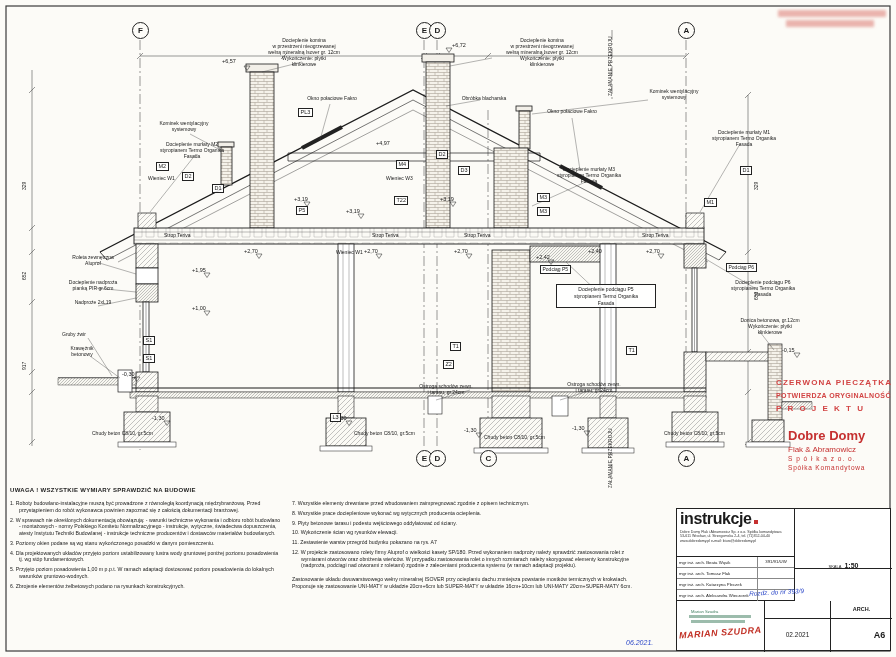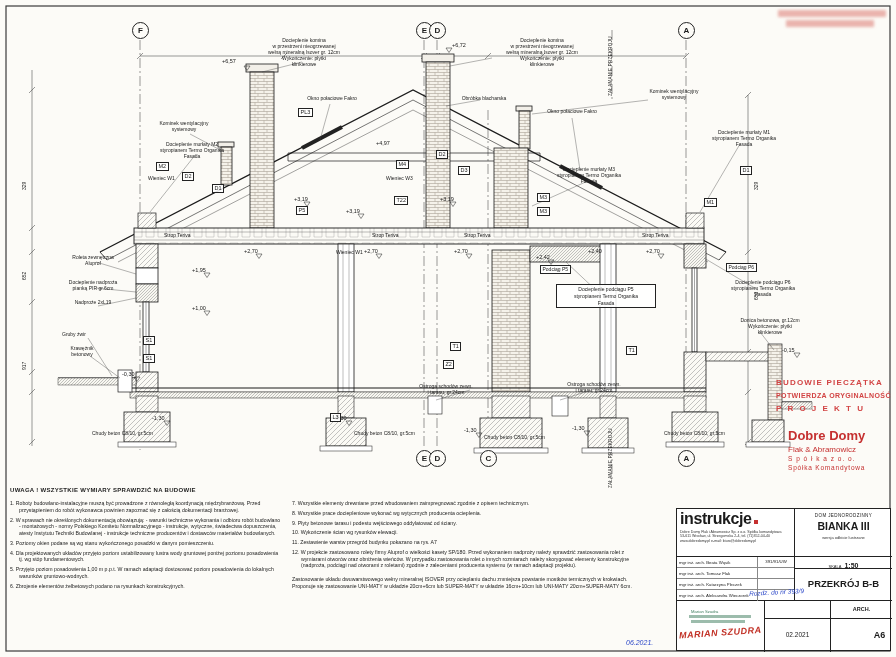--- a/index.html
+++ b/index.html
@@ -355,21 +355,21 @@
 Wykończenie: płytki
 klinkierowe</div>
       <div class="ann" style="left: 404px; top: 384px; font-size: 5px; width: 84px; text-align: center;">Ostroga schodów zewn.
 i tarasu, gr.24cm</div>
       <div class="ann" style="left: 552px; top: 382px; font-size: 5px; width: 84px; text-align: center;">Ostroga schodów zewn.
 i tarasu, gr.24cm</div>
       <div class="ann" style="left: 92px; top: 431px; font-size: 5px;">Chudy beton C8/10, gr.5cm</div>
       <div class="ann" style="left: 354px; top: 431px; font-size: 5px;">Chudy beton C8/10, gr.5cm</div>
       <div class="ann" style="left: 484px; top: 435px; font-size: 5px;">Chudy beton C8/10, gr.5cm</div>
       <div class="ann" style="left: 664px; top: 431px; font-size: 5px;">Chudy beton C8/10, gr.5cm</div>
-      <div class="ann" style="left: 776px; top: 378px; font-size: 8px; color: rgb(210, 68, 68); font-weight: bold; letter-spacing: 1.2px;">BUDOWIE PIECZĄTKA</div>
+      <div class="ann" style="left: 776px; top: 378px; font-size: 8px; color: rgb(210, 68, 68); font-weight: bold; letter-spacing: 1.2px;">CZERWONA PIECZĄTKA</div>
       <div class="ann" style="left: 776px; top: 392px; font-size: 7px; color: rgb(210, 68, 68); font-weight: bold; letter-spacing: 0.4px;">POTWIERDZA ORYGINALNOŚĆ</div>
       <div class="ann" style="left: 776px; top: 404px; font-size: 8px; color: rgb(210, 68, 68); font-weight: bold; letter-spacing: 2px;">P R O J E K T U</div>
       <div class="ann" style="left: 788px; top: 428px; font-size: 13px; color: rgb(197, 48, 48); font-weight: bold;">Dobre Domy</div>
       <div class="ann" style="left: 788px; top: 445px; font-size: 8px; color: rgb(197, 48, 48);">Flak &amp; Abramowicz</div>
       <div class="ann" style="left: 788px; top: 455px; font-size: 6.5px; color: rgb(197, 48, 48); letter-spacing: 1px;">S p ó ł k a   z  o. o.</div>
       <div class="ann" style="left: 788px; top: 464px; font-size: 6.5px; color: rgb(197, 48, 48); letter-spacing: 0.8px;">Spółka Komandytowa</div>
       <div class="ann" style="left: 626px; top: 639px; font-size: 7px; color: rgb(42, 70, 200); font-style: italic;">06.2021.</div>
     </div>
 
   <div id="notes">
@@ -397,25 +397,20 @@
 
   <div id="titleblock">
     <div class="tb-cell tb-logo-cell br bb">
       <div class="tb-logo"><span>instrukcje</span><span class="logo-dot"></span></div>
       <div class="tb-addr">
         <div>Dobre Domy Flak i Abramowicz Sp. z o.o. Spółka komandytowa</div>
         <div>53-611 Wrocław, ul. Strzegomska 2-4, tel. (71)352-04-40</div>
         <div>www.dobredomy.pl    e-mail: biuro@dobredomy.pl</div>
       </div>
     </div>
-    <div class="tb-cell tb-proj-cell bb">
-      <div class="tb-proj-type">DOM JEDNORODZINNY</div>
-      <div class="tb-proj-name">BIANKA III</div>
-      <div class="tb-proj-var">wersja odbicie lustrzane</div>
-    </div>
     <div class="tb-cell tb-people br bb">
         <div class="tb-prow">
           <span class="nm">mgr inż. arch. Beata Wąsik</span>
           <span class="no">391/91/UW</span>
         </div>
         <div class="tb-prow">
           <span class="nm">mgr inż. arch. Tomasz Flak</span>
           <span class="no"></span>
         </div>
         <div class="tb-prow">
@@ -423,21 +418,20 @@
           <span class="no"></span>
         </div>
         <div class="tb-prow">
           <span class="nm">mgr inż. arch. Aleksandra Wieczorek</span>
           <span class="no"></span>
         </div>
       </div>
     <div class="tb-cell tb-scale-cell bb">
       <span class="tb-scale-label">SKALA</span><span class="tb-scale-value">1:50</span>
     </div>
-    <div class="tb-cell tb-title-cell bb">PRZEKRÓJ B-B</div>
     <div class="tb-cell tb-stamp-cell br">
       <div class="stamp-name">Marian Szudra</div>
       <div class="stamp-bar" style="left:12px;top:14px;width:62px;"></div>
       <div class="stamp-bar" style="left:14px;top:19px;width:54px;"></div>
       <div class="sig-red">MARIAN SZUDRA</div>
     </div>
     <div class="tb-cell tb-blue-cell br bb">
       <div class="hand-blue">Rozdz. do nr 393/9</div>
     </div>
     <div class="tb-cell tb-arch-cell bb">ARCH.</div>

